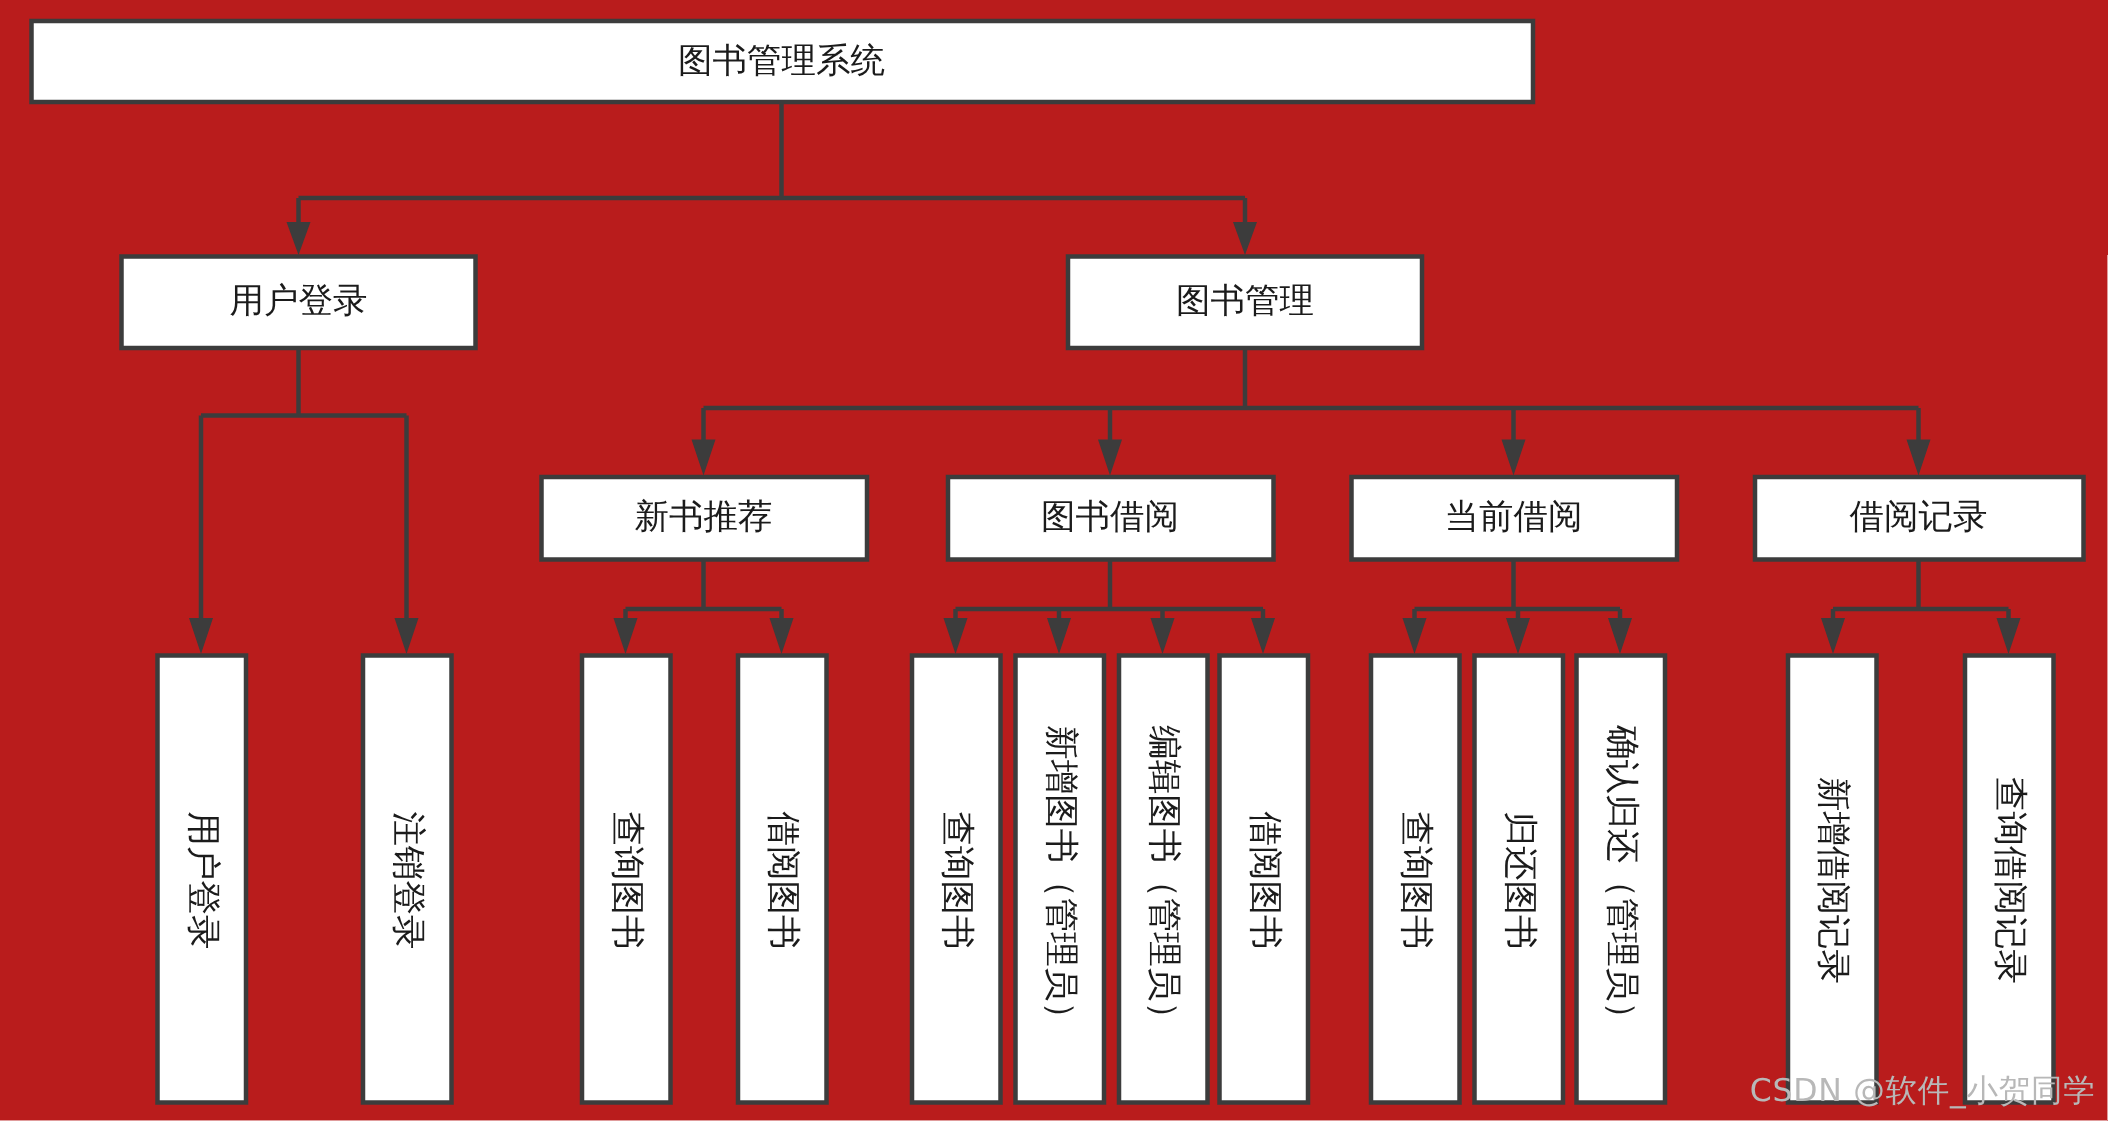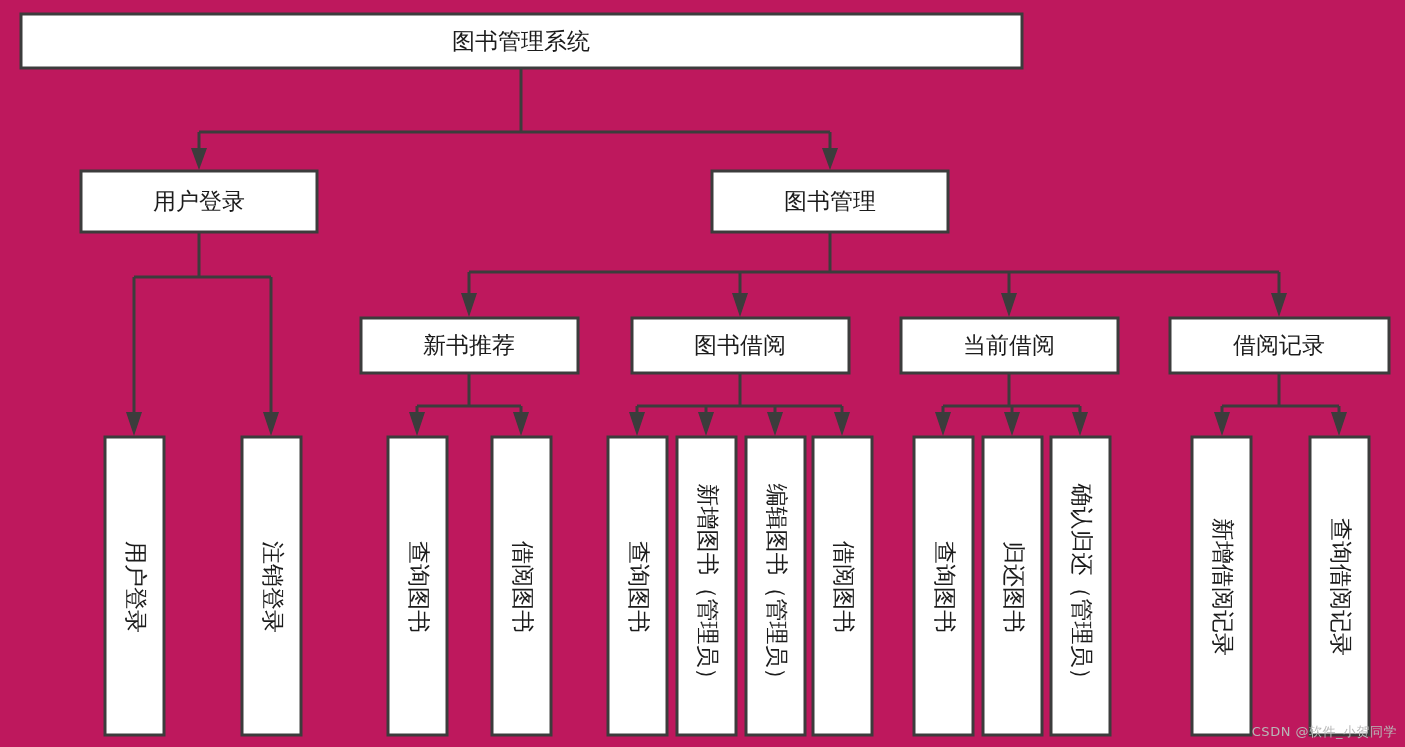--- a/index.html
+++ b/index.html
@@ -49,31 +49,31 @@
     font-size: 23px;
     fill: #1b1b1b;
     text-anchor: middle;
     dominant-baseline: middle;
   }
   .watermark-text {
     position: absolute;
     right: 8px;
     bottom: 6px;
     font-family: "DejaVu Sans", "Liberation Sans", sans-serif;
-    font-size: 13px;
+    font-size: 21px;
     color: #b8b8b8;
     letter-spacing: 0.5px;
     white-space: nowrap;
     pointer-events: none;
   }
 </style>
 </head>
 <body>
 
-<div id="diagram-root" style="background: #be185d;">
+<div id="diagram-root" style="background: #b91c1c;">
 
   <svg id="flowchart" viewBox="0 0 1405 747" xmlns="http://www.w3.org/2000/svg">
 
     <g>
       <path class="connector" d="M521,68 L521,132" stroke="#3c3c3c"></path>
       <path class="connector" d="M199,132 L830,132" stroke="#3c3c3c"></path>
       <path class="connector" d="M199,132 L199,152" stroke="#3c3c3c"></path>
       <polygon class="arrow-head" points="191,148 207,148 199,170" fill="#3c3c3c"></polygon>
       <path class="connector" d="M830,132 L830,152" stroke="#3c3c3c"></path>
       <polygon class="arrow-head" points="822,148 838,148 830,170" fill="#3c3c3c"></polygon>

